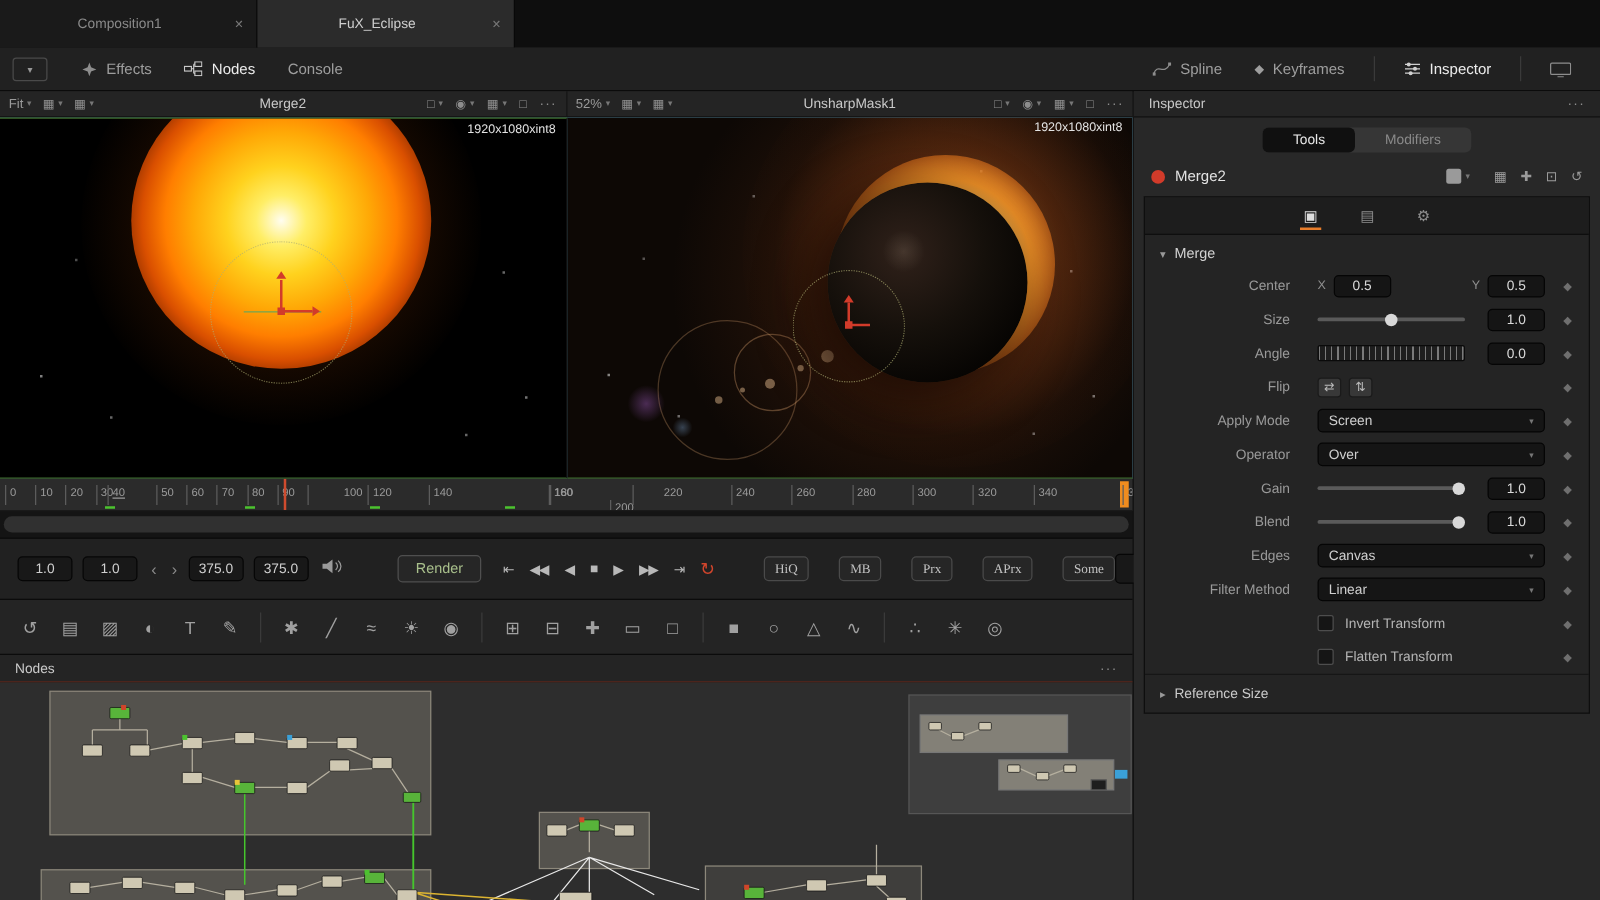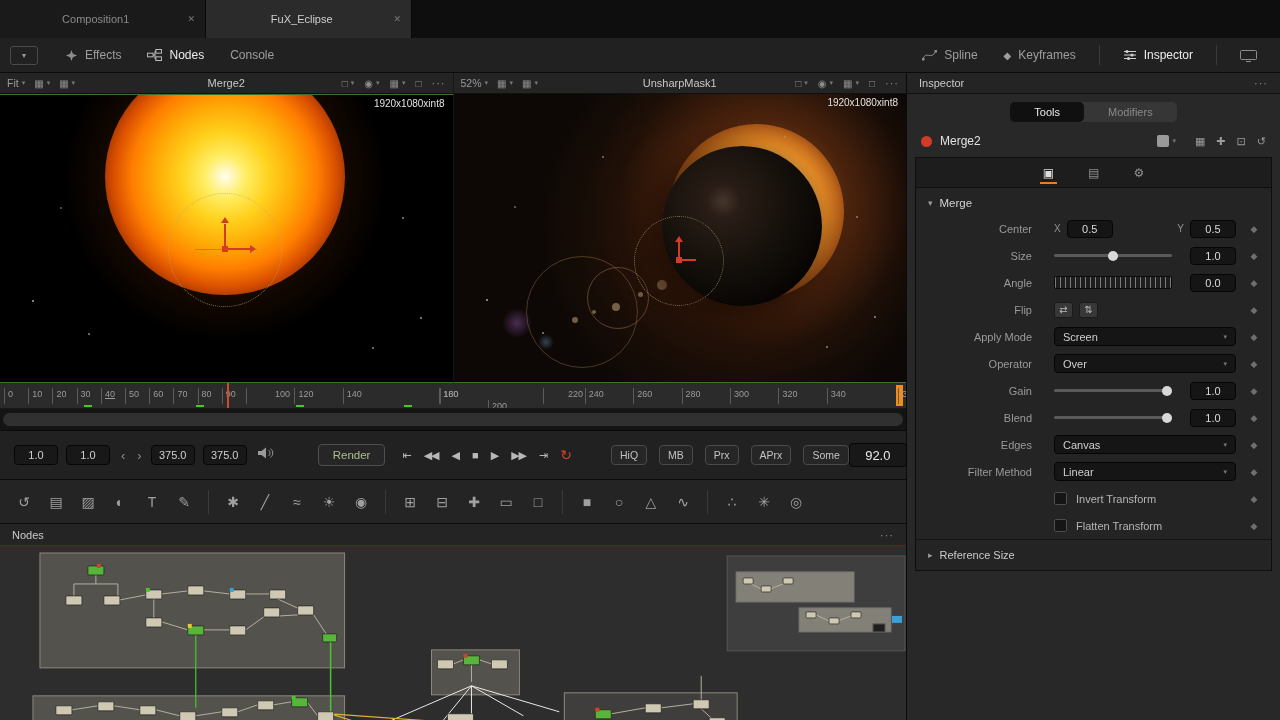--- a/index.html
+++ b/index.html
@@ -100,21 +100,21 @@
   .numfield { height:20px; background:#181818; border:1px solid #060606; border-radius:4px; color:#cfcfcf;
               font-size:11px; text-align:center; width:44px; outline:none; margin-right:8px;
               font-family:"Liberation Sans",sans-serif; }
   .step { color:#8a8a8a; font-size:13px; padding:0 3px; margin-right:6px; }
   .spk { margin:0 4px 0 2px; }
   .render-btn { height:22px; padding:0 14px; border:1px solid #4f4f4f; border-radius:4px; background:#262626;
                 color:#a9c08c; font-size:11.5px; display:flex; align-items:center; margin-left:40px; white-space:nowrap; }
   .tgroup { display:flex; align-items:center; gap:7px; margin-left:14px; }
   .tbtn { color:#b8b8b8; font-size:11px; padding:0 3px; letter-spacing:-1px; white-space:nowrap; }
   .tbtn.loop { color:#d1452c; font-size:14px; letter-spacing:0; }
-  .qgroup { display:flex; align-items:flex-start; gap:12px; margin-left:36px; }
+  .qgroup { display:flex; align-items:flex-start; gap:24px; margin-left:36px;font-family:Liberation Serif, serif; }
   .qbtn { height:20px; padding:0 8px; border:1px solid #4a4a4a; border-radius:4px; background:#262626;
           color:#c2c2c2; font-size:10.5px; display:flex; align-items:center; }
   .curframe { width:58px; height:24px; font-size:13px; color:#e8e8e8; margin-left:auto; margin-right:4px; }
 
   
   .tooltray { height:44px; background:#242424; display:flex; align-items:center; padding:0 10px;
               gap:4px; border-bottom:1px solid #0b0b0b; }
   .tool { width:28px; height:28px; display:flex; align-items:center; justify-content:center;
           color:#a0a0a0; font-size:14px; }
   .tool-sep { width:1px; height:24px; background:#3a3a3a; margin:0 6px; }
@@ -371,33 +371,33 @@
         <div class="playhead" id="playhead" style="left: 226.64px;"></div>
         <div class="range-end"></div>
         <div class="gdash" style="left:84px;"></div>
         <div class="gdash" style="left:196px;"></div>
         <div class="gdash" style="left:296px;"></div>
         <div class="gdash" style="left:404px;"></div>
       <span class="tick" style="left: 4px;">0</span>
           <span class="tick" style="left: 28.2px;">10</span>
           <span class="tick" style="left: 52.4px;">20</span>
           <span class="tick" style="left: 76.6px;">30</span>
-          <span class="tick" style="left: 101px; text-decoration: underline;">40</span>
+          <span class="tick" style="left: 86px; text-decoration: underline;">40</span>
           <span class="tick" style="left: 125px;">50</span>
           <span class="tick" style="left: 149.2px;">60</span>
           <span class="tick" style="left: 173.4px;">70</span>
           <span class="tick" style="left: 197.6px;">80</span>
           <span class="tick" style="left: 221.8px;">90</span>
           <span class="tick" style="left: 246px; padding-left: 28px;">100</span>
           <span class="tick" style="left: 294.4px;">120</span>
           <span class="tick" style="left: 342.8px;">140</span>
           <span class="tick" style="left: 391.2px; margin-left: 48px;">160</span>
           <span class="tick" style="left: 439.6px;">180</span>
           <span class="tick" style="left: 488px; margin-top: 12px;">200</span>
-          <span class="tick" style="left: 543px; padding-left: 24px;">220</span>
+          <span class="tick" style="left: 506px; padding-left: 24px;">220</span>
           <span class="tick" style="left: 584.8px;">240</span>
           <span class="tick" style="left: 633.2px;">260</span>
           <span class="tick" style="left: 681.6px;">280</span>
           <span class="tick" style="left: 730px;">300</span>
           <span class="tick" style="left: 778.4px;">320</span>
           <span class="tick" style="left: 826.8px;">340</span>
           <span class="tick" style="left: 875.2px; margin-left: 23px;">360</span>
         </div>
       <div class="rangebar">
         <div class="range-thumb"></div>

